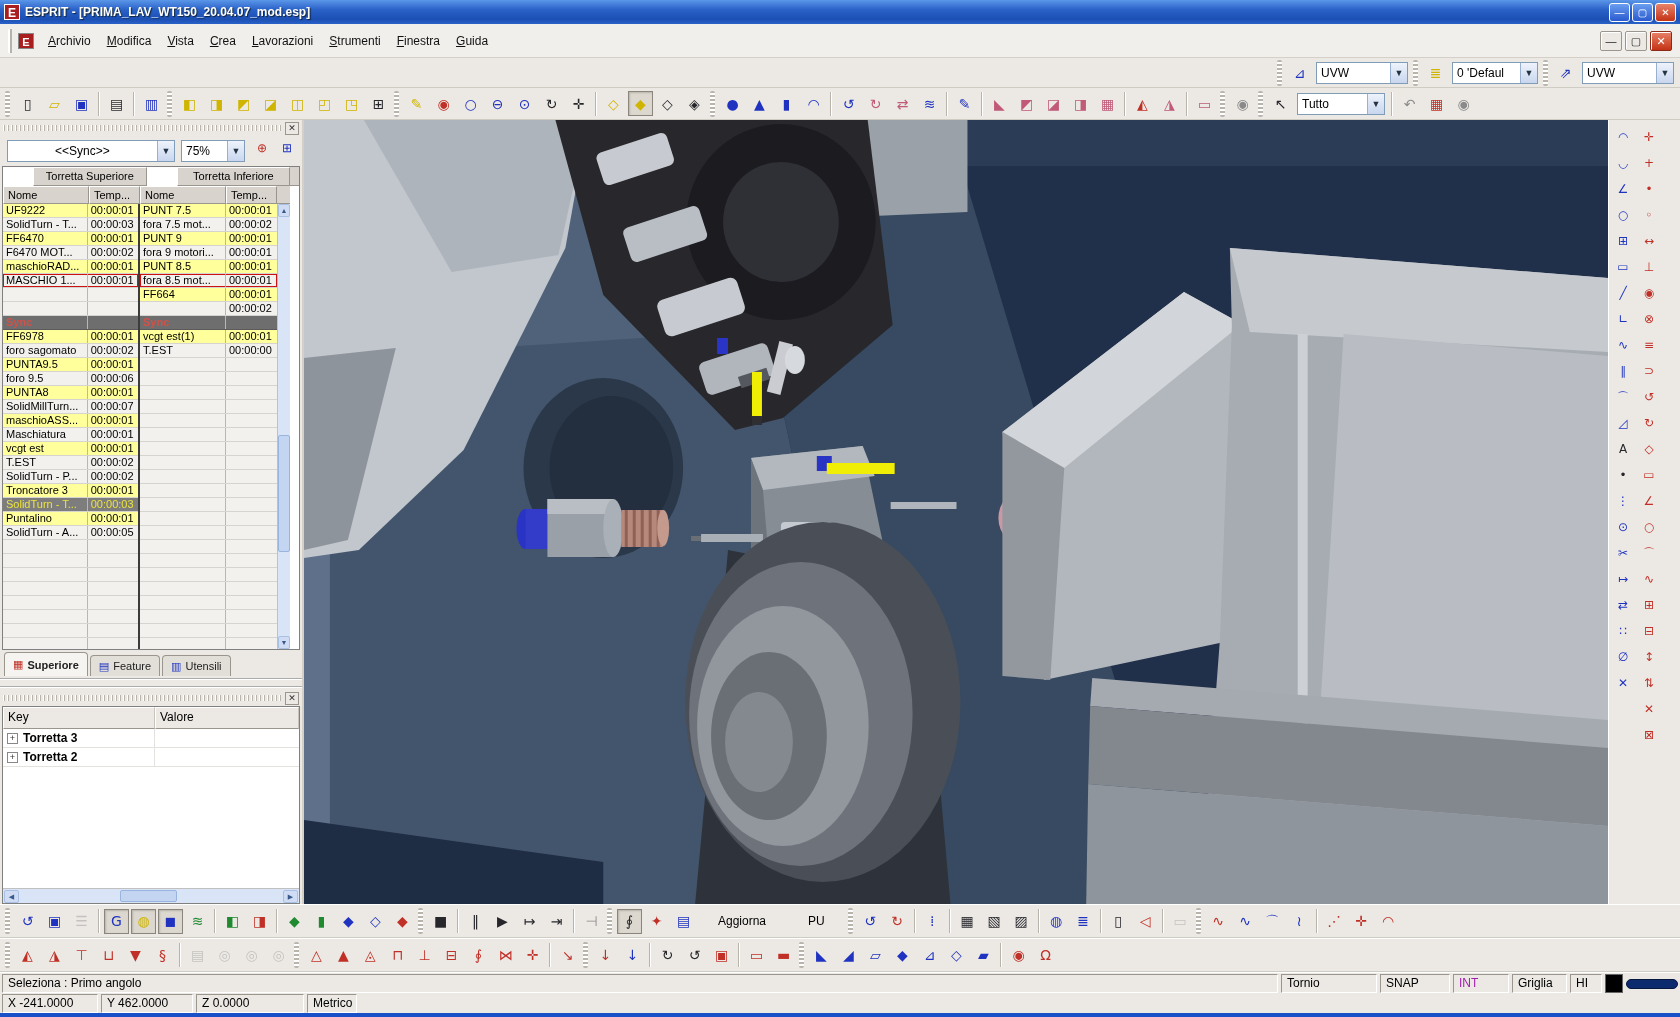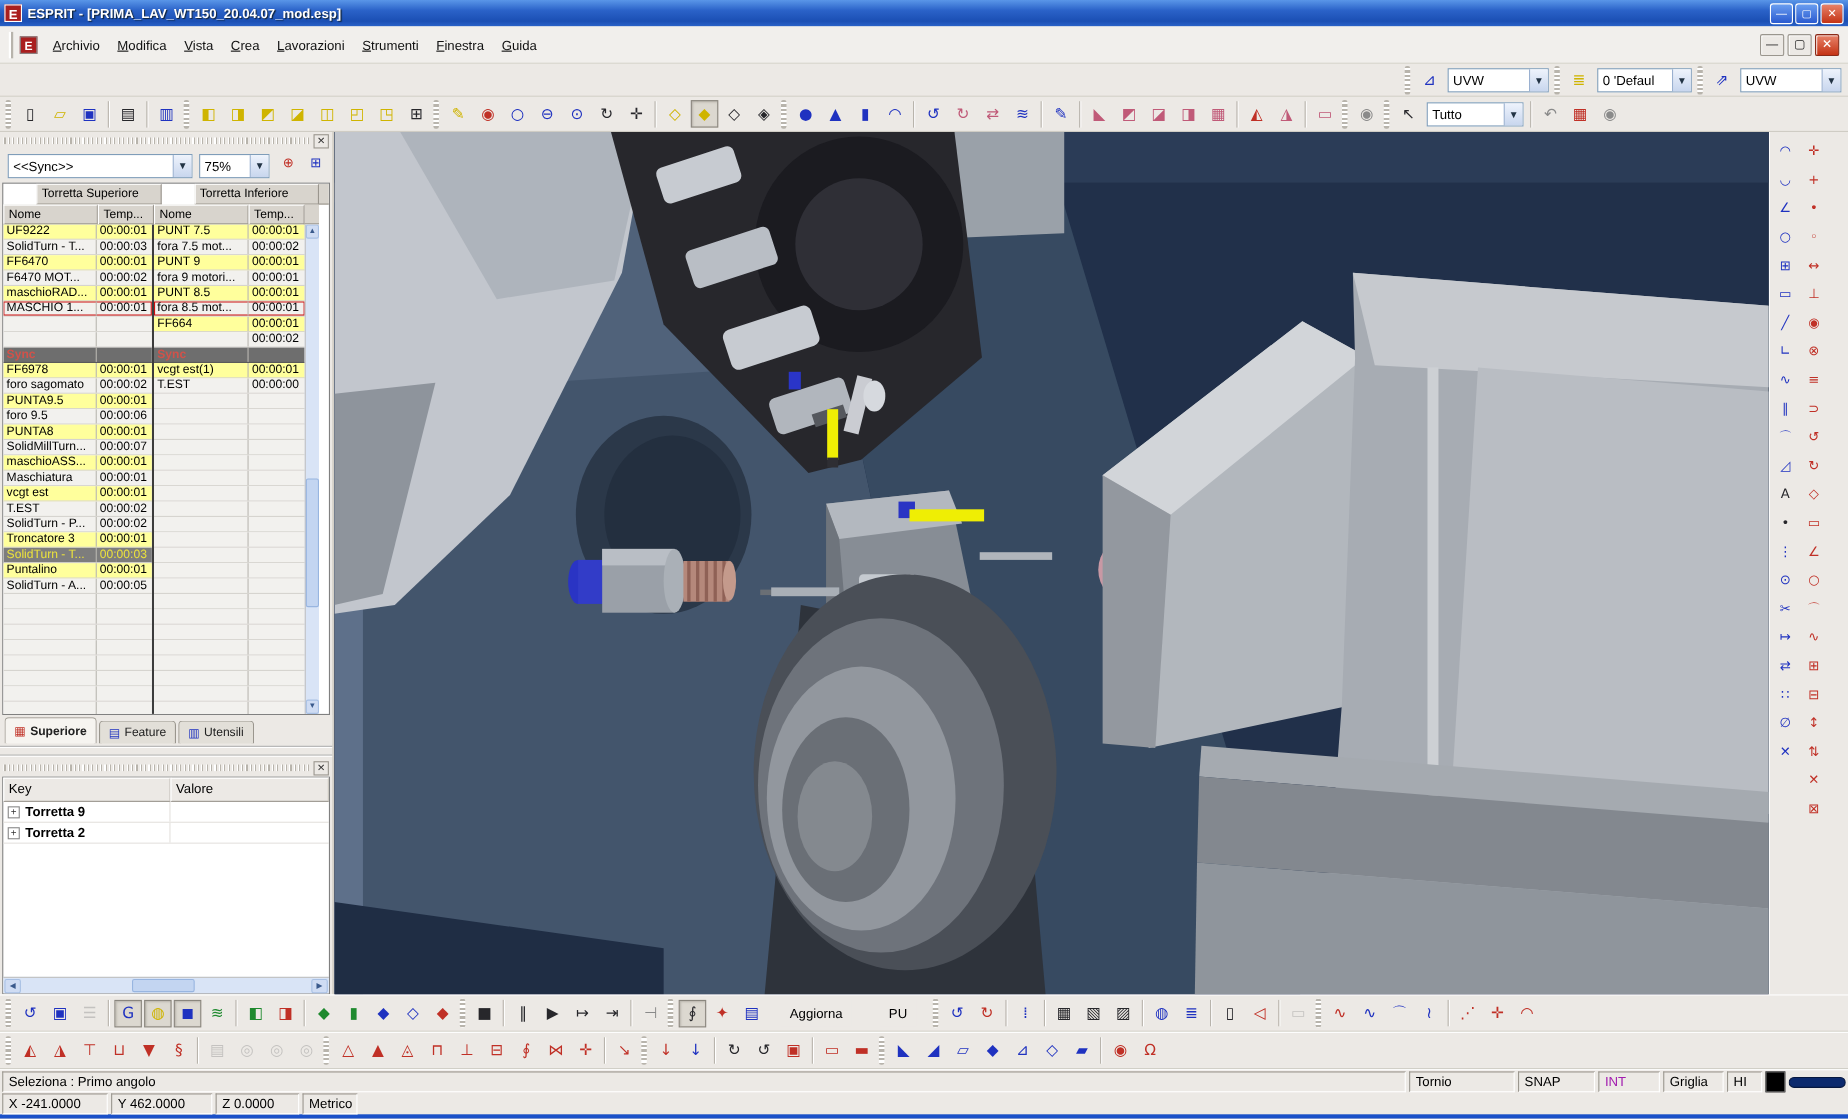--- a/index.html
+++ b/index.html
@@ -67,31 +67,31 @@
   .left-panel { width:304px; background:#ece9e5; display:flex; flex-direction:column;
     border-right:2px solid #d4d0c8; }
   .panel-grip { height:16px; display:flex; align-items:center; padding:2px 3px; }
   .panel-grip .gripline { flex:1; height:6px;
     background:repeating-linear-gradient(90deg,#fff 0 1px,#b8b4ac 1px 2px, transparent 2px 4px); margin-right:4px; }
   .panel-close { width:14px; height:13px; border:1px solid #9a968e; background:#ece9e5; font-size:9px;
     line-height:11px; text-align:center; color:#333; }
   .panel-close::before{ content:"✕"; }
   .sync-row { height:30px; display:flex; align-items:center; padding:2px 4px; }
   .sync-row .tb-dd { height:22px; }
-  .sync-dd { width:168px; }
+  .sync-dd { width:168px;padding-left:43px; }
   .zoom-dd { width:64px; }
   .small-btn { width:22px; height:22px; margin-left:3px; border:1px solid transparent; background:transparent;
     font-size:12px; text-align:center; }
 
   .grid-wrap { flex:1; display:flex; flex-direction:column; margin:0 2px; border:1px solid #808080;
     background:#fff; overflow:hidden; }
   .grp-headers, .col-headers { display:flex; }
   .hdr-cell { background:#d8d4cd; border:1px solid; border-color:#fff #9a968e #9a968e #fff;
     font-size:11px; padding:2px 4px; white-space:nowrap; overflow:hidden; }
-  .grp-headers .hdr-cell { width:163px; text-align:left; height:19px;margin-left:30px; }
+  .grp-headers .hdr-cell { width:163px; text-align:center; height:19px;margin-left:30px; }
   .col-headers .hdr-cell.nm { width:86px; } .col-headers .hdr-cell.tm { width:51px; }
   .hdr-sp { width:13px; background:#d8d4cd; border-bottom:1px solid #9a968e; }
   .grid-body { flex:1; display:flex; overflow:hidden; }
   .ops-col { width:137px; display:flex; flex-direction:column; }
   .ops-col.first { border-right:2px solid #3c3c3c; }
   .op-row { height:14px; display:flex; flex:none; background:#f2f1ee; border-bottom:1px solid #d6d4cf; }
   .op-name { width:86px; padding:0 3px; border-right:1px solid #b9b7b1; overflow:hidden;
     white-space:nowrap; font-size:11px; line-height:13px; }
   .op-time { width:51px; padding:0 3px; overflow:hidden; white-space:nowrap; font-size:11px; line-height:13px; }
   .op-row.y { background:var(--grid-yellow); }
@@ -156,21 +156,21 @@
     border-bottom:4px solid #1a50c8; }
   .sb-row { height:19px; display:flex; gap:3px; margin-bottom:1px; }
   .sb-cell { border:1px solid; border-color:#9a968e #fff #fff #9a968e; background:#ece9e5;
     font-size:12px; padding:1px 5px; white-space:nowrap; overflow:hidden; }
   .sb-long { flex:1; }
   .sb-machine { width:96px; } .sb-snap { width:70px; } .sb-int { width:56px; color:#a21caf; }
   .sb-grid { width:55px; } .sb-hi { width:32px; }
   .sb-swatch { width:18px; background:#000; border:1px solid #666; }
   .sb-bar { width:52px; display:flex; align-items:center; border:none; padding:0; }
   .sb-bar .pill { width:100%; height:10px; background:#0c2a6e; border-radius:5px; border:1px solid #07183f; }
-  .sb-x { width:96px; } .sb-y { width:92px; } .sb-z { width:76px; } .sb-units { width:50px; }
+  .sb-x { width:96px; } .sb-y { width:92px; } .sb-z { width:108px; } .sb-units { width:50px; }
 </style>
 </head>
 <body>
 
 <div id="app">
 
   <div class="titlebar">
     <span class="app-icon">E</span>
     <span class="title">ESPRIT - [PRIMA_LAV_WT150_20.04.07_mod.esp]</span>
     <span class="win-btns">
@@ -620,21 +620,21 @@
         </div>
         <div class="kv-box">
           <div class="kv-head">
             <span class="hdr-cell k">Key</span>
             <span class="hdr-cell v">Valore</span>
           </div>
           <div class="kv-rows">
               <div class="kv-row">
                 <span class="kv-key">
                   <span class="expander">+</span>
-                  <span>Torretta 9</span>
+                  <span>Torretta 3</span>
                 </span>
                 <span class="kv-val"></span>
               </div>
               <div class="kv-row">
                 <span class="kv-key">
                   <span class="expander">+</span>
                   <span>Torretta 2</span>
                 </span>
                 <span class="kv-val"></span>
               </div>

